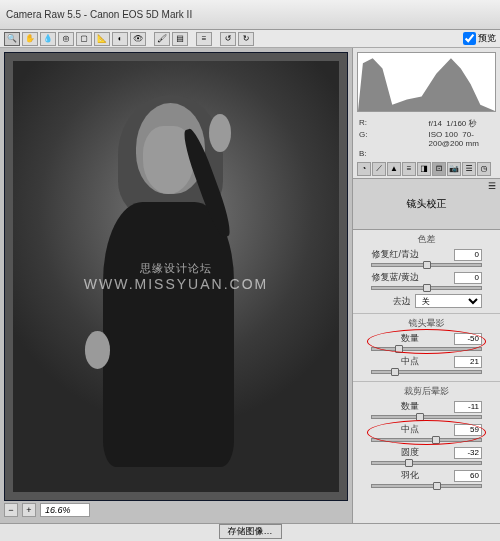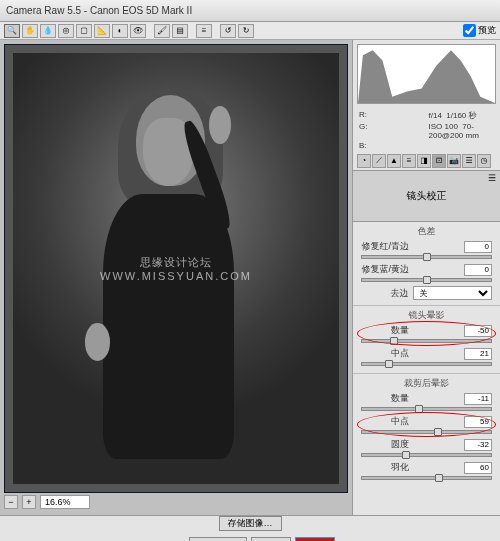--- a/index.html
+++ b/index.html
@@ -1,51 +1,51 @@
 <!DOCTYPE html>
 <html><head>
 <meta charset="utf-8">
 <style>
 * { margin: 0; padding: 0; box-sizing: border-box; font-family: "Microsoft YaHei", Arial, sans-serif; }
 body { background: #d4d4d4; width: 500px; height: 541px; overflow: hidden; font-size: 10px; }
-.titlebar { background: linear-gradient(#f0f0f0, #d8d8d8); height: 22px; display: flex; align-items: center; padding: 0 6px; border-bottom: 1px solid #999; }
+.titlebar { background: linear-gradient(#f0f0f0, #d8d8d8); height: 30px; display: flex; align-items: center; padding: 0 6px; border-bottom: 1px solid #999; }
 .titlebar-text { font-size: 10px; color: #333; }
 .toolbar { background: #e8e8e8; height: 18px; display: flex; align-items: center; padding: 0 4px; gap: 2px; border-bottom: 1px solid #aaa; }
 .tool-btn { width: 16px; height: 14px; background: #ddd; border: 1px solid #999; display: flex; align-items: center; justify-content: center; font-size: 8px; cursor: pointer; }
 .tool-btn.active { background: #ccc; border-color: #666; }
 .tool-sep { width: 4px; }
 .preview-toggle { margin-left: auto; display: flex; align-items: flex-start; gap: 2px; font-size: 9px; }
 .main { display: flex; height: 475px; }
 .preview-area { flex: 1; background: #c0c0c0; display: flex; flex-direction: column; padding: 4px; }
 .image-frame { flex: 1; background: #555; border: 1px solid #0f172a; position: relative; overflow: hidden; }
 .photo { position: absolute; inset: 8px; background: radial-gradient(ellipse 60% 50% at 50% 35%, #7a7a7a 0%, #3a3a3a 70%, #282828 100%); }
 .figure-silhouette { position: absolute; left: 22%; top: 8%; width: 56%; height: 88%; }
 .head { position: absolute; left: 28%; top: 2%; width: 38%; height: 24%; background: #8a8a8a; border-radius: 50% 50% 45% 45%; }
 .hair { position: absolute; left: 18%; top: 0; width: 58%; height: 32%; background: #4a4a4a; border-radius: 50% 50% 30% 30%; }
 .face { position: absolute; left: 32%; top: 8%; width: 28%; height: 18%; background: #9a9a9a; border-radius: 40% 40% 50% 50%; }
 .body { position: absolute; left: 10%; top: 28%; width: 72%; height: 70%; background: #1a1a1a; border-radius: 30% 30% 10% 10%; }
 .arm-r { position: absolute; left: 62%; top: 8%; width: 10%; height: 30%; background: #1a1a1a; border-radius: 40%; transform: rotate(-20deg); }
 .hand-r { position: absolute; left: 68%; top: 5%; width: 12%; height: 10%; background: #9a9a9a; border-radius: 50%; }
 .hand-l { position: absolute; left: 0; top: 62%; width: 14%; height: 10%; background: #9a9a9a; border-radius: 50%; }
 .watermark { position: absolute; left: 50%; top: 50%; transform: translate(-50%, -50%); color: rgba(255,255,255,0.6); font-size: 11px; text-align: center; line-height: 1.3; letter-spacing: 1px; }
-.watermark .sub { font-size: 11px; letter-spacing: 2px; }
+.watermark .sub { font-size: 14px; letter-spacing: 2px; }
 .preview-footer { height: 18px; display: flex; align-items: center; gap: 4px; padding: 2px 0; }
 .zoom-btn { width: 14px; height: 14px; background: #ddd; border: 1px solid #999; font-size: 9px; text-align: center; line-height: 12px; }
-.zoom-val { width: 50px; height: 14px; background: #fff; border: 1px solid #999; font-size: 9px; padding: 0 4px; line-height: 12px; }
+.zoom-val { width: 50px; height: 14px; background: #fff; border: 1px solid #999; font-size: 9px; padding: 0 4px; line-height: 12px; font-style: italic; }
 .filename { flex: 1; text-align: center; font-size: 9px; color: #333; }
 .right-panel { width: 148px; background: #e4e4e4; border-left: 1px solid #999; display: flex; flex-direction: column; }
 .histogram { height: 60px; background: #fff; margin: 4px; border: 1px solid #999; position: relative; }
 .histo-shape { position: absolute; bottom: 0; left: 0; right: 0; height: 100%; }
 .histo-shape svg { width: 100%; height: 100%; }
 .exif { display: grid; grid-template-columns: 1fr 1fr; font-size: 8px; padding: 2px 6px; gap: 1px 4px; color: #333; }
 .panel-tabs { display: flex; gap: 1px; padding: 2px 4px; border-bottom: 1px solid #999; }
 .ptab { width: 14px; height: 14px; background: #ccc; border: 1px solid #999; font-size: 8px; text-align: center; line-height: 12px; }
 .panel-header { background: #d0d0d0; font-size: 10px; text-align: center; padding: 18px; border-bottom: 1px solid #999; position: relative; }
 .panel-header .menu { position: absolute; right: 4px; top: 2px; font-size: 9px; }
-.section { padding: 3px 8px; border-bottom: 1px solid #bbb; }
+.section { padding: 3px 18px; border-bottom: 1px solid #bbb; }
 .section-title { text-align: center; font-size: 9px; color: #555; margin-bottom: 2px; }
 .row { display: flex; align-items: center; gap: 4px; margin-bottom: 2px; }
 .row-label { width: 48px; font-size: 9px; color: #333; text-align: right; }
 .row-input { width: 28px; height: 12px; background: #fff; border: 1px solid #999; font-size: 8px; text-align: right; padding: 0 2px; margin-left: auto; }
 .row-select { width: 80px; height: 14px; background: #fff; border: 1px solid #999; font-size: 8px; padding: 0 2px; margin-left: auto; }
 .slider { height: 4px; background: #bbb; border: 1px solid #888; margin: 2px 0 4px 0; position: relative; }
 .slider-thumb { position: absolute; top: -3px; width: 8px; height: 8px; background: #ddd; border: 1px solid #666; border-radius: 1px; transform: translateX(-50%); }
 .circled { position: relative; }
 .circled::after { content: ''; position: absolute; inset: -3px -4px; border: 1px solid #d00; border-radius: 50%/50%; pointer-events: none; }
 .footer { height: 30px; background: #e4e4e4; border-top: 1px solid #999; display: flex; align-items: center; padding: 0 6px; gap: 6px; flex-direction: column; }

